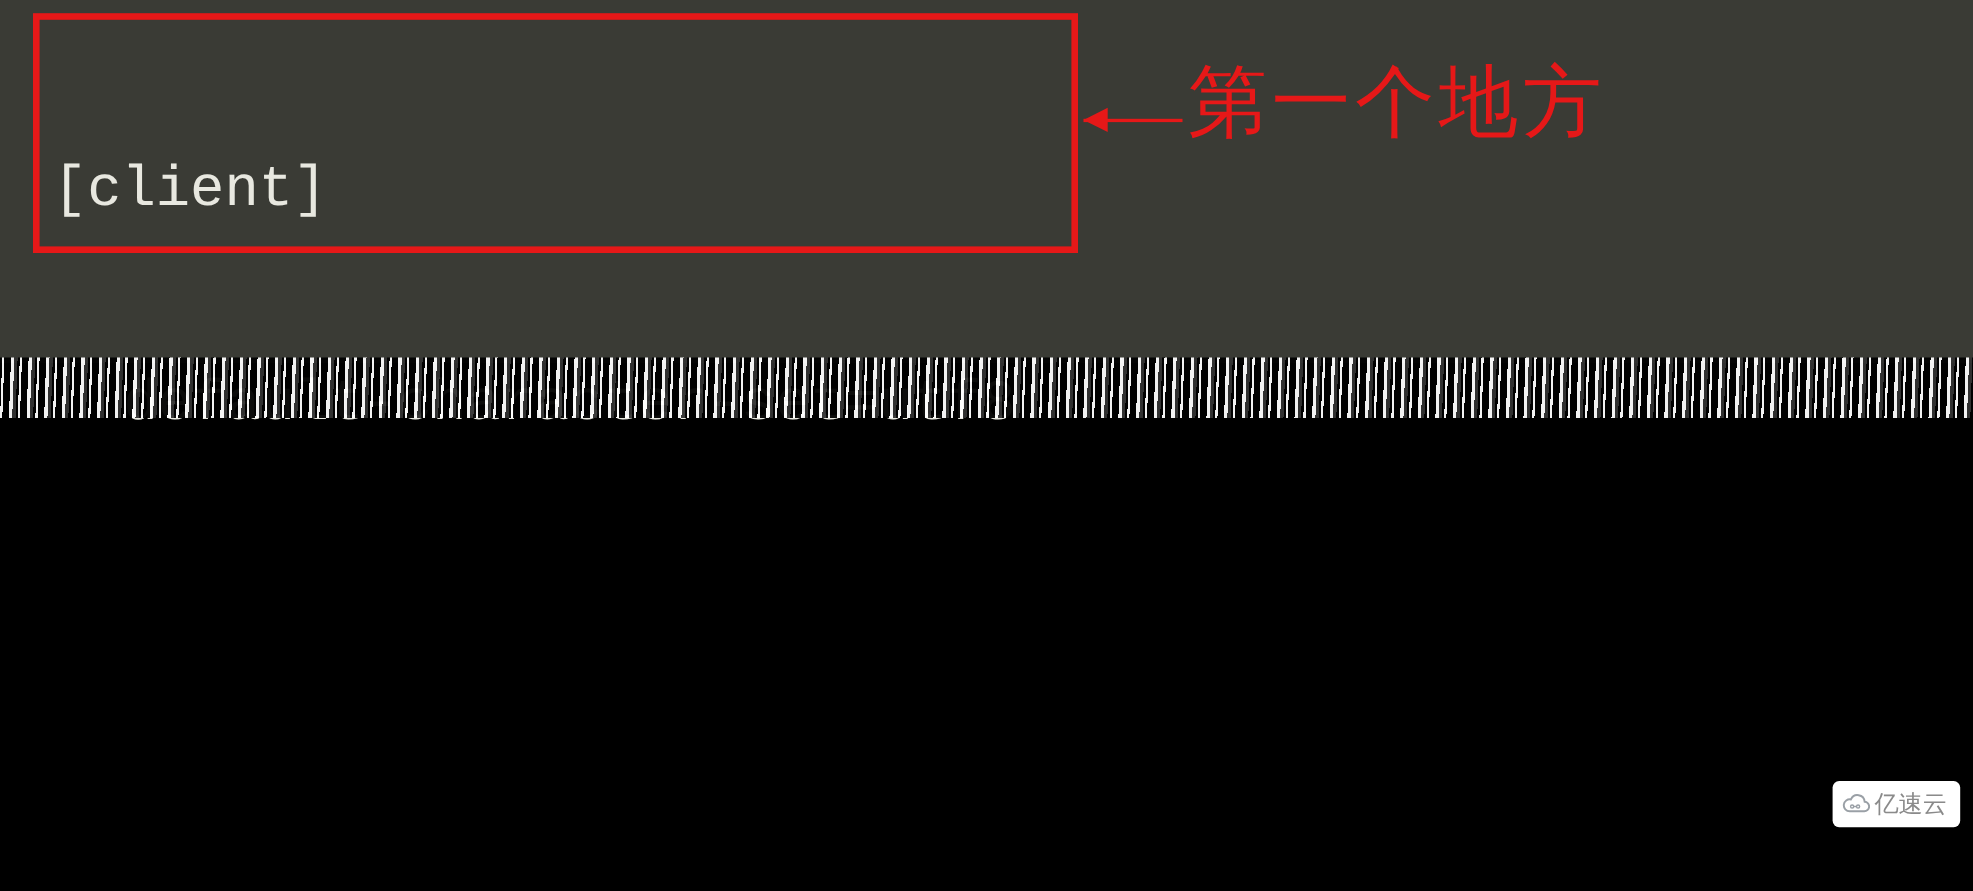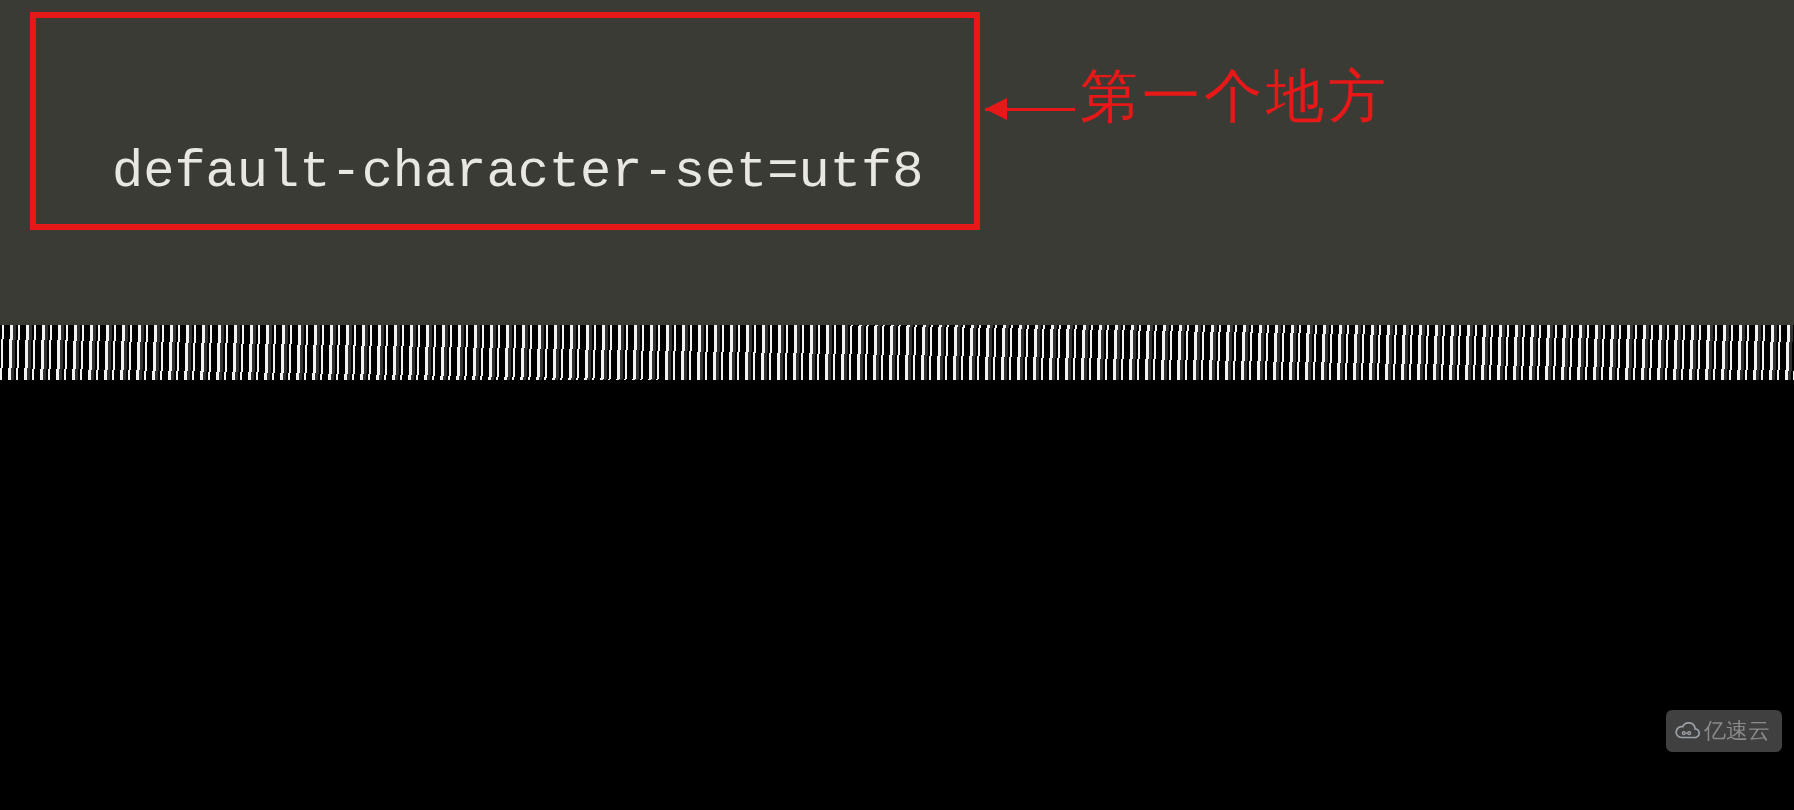--- a/index.html
+++ b/index.html
@@ -70,24 +70,23 @@
       border-bottom: 11px solid transparent;
       border-right: 22px solid #e61818;
       pointer-events: none;
     }
     .annotation-text {
       position: absolute;
       top: 48px;
       left: 1080px;
       color: #e61818;
       font-family: "SimSun", "Microsoft YaHei", sans-serif;
-      font-size: 58px;
+      font-size: 72px;
       letter-spacing: 4px;
       pointer-events: none;
-      margin-top: 12px;
     }
     .noise-band {
       position: absolute;
       top: 325px;
       left: 0;
       width: 100%;
       height: 55px;
       background: repeating-linear-gradient(
         92deg,
         #000 0px,
@@ -100,21 +99,21 @@
         #fff 13px,
         #333 13px,
         #333 16px
       );
       opacity: 0.95;
     }
     .watermark-badge {
       position: absolute;
       bottom: 58px;
       right: 12px;
-      background: #404040;
+      background: #ffffff;
       border-radius: 6px;
       padding: 6px 12px 6px 38px;
       font-family: "Microsoft YaHei", sans-serif;
       font-size: 22px;
       color: #8a8a8a;
       display: flex;
       align-items: center;
       height: 42px;
       box-shadow: 0 1px 3px rgba(0,0,0,0.2);
     }
@@ -130,20 +129,21 @@
       display: inline-block;
       width: 64px;
     }
   </style>
 </head>
 <body>
 
 <div class="editor-area">
   <div class="gutter"></div>
   <div class="code-lines">
+    <div class="code-line">[client]</div>
     <div class="code-line"><span class="indent"></span><span>default-character-set=utf8</span></div>
     <div class="code-line"></div>
     
   </div>
 
   <div class="red-box"></div>
   <div class="arrow-line"></div>
   <div class="arrow-head"></div>
   <div class="annotation-text">第一个地方</div>
 </div>

